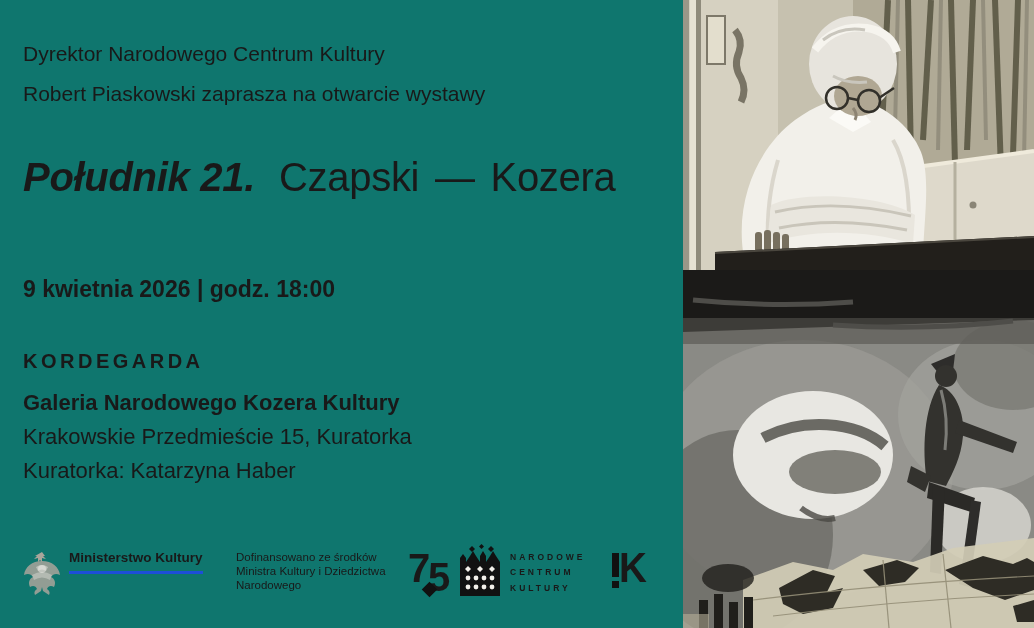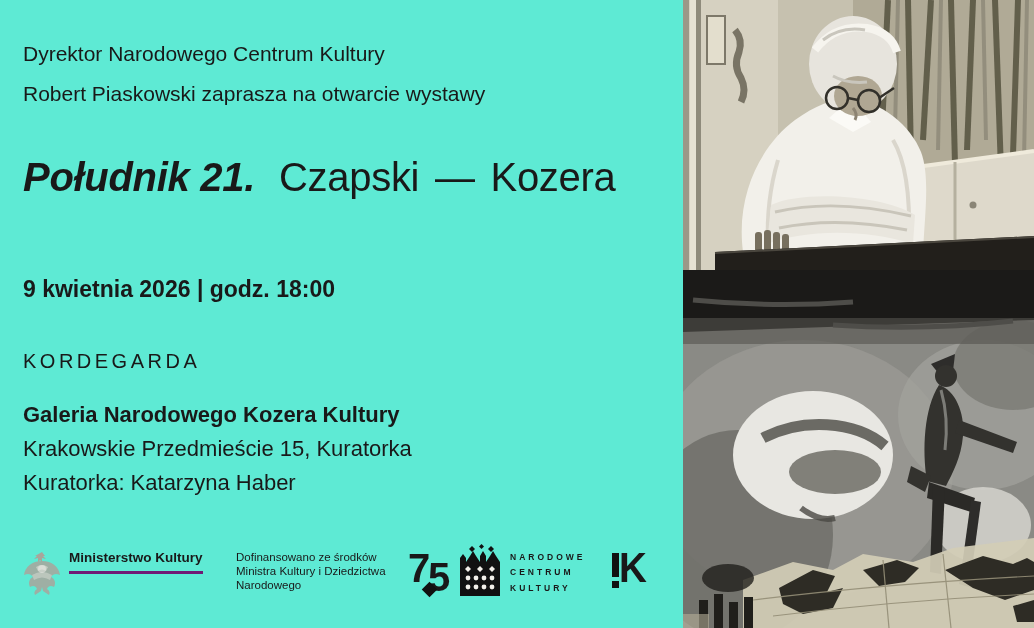--- a/index.html
+++ b/index.html
@@ -1,35 +1,35 @@
 <!DOCTYPE html>
 <html lang="pl"><head>
 <meta charset="utf-8">
 <style>
   html,body{margin:0;padding:0;background:#555;}
   .card{
     position:relative;width:1034px;height:628px;overflow:hidden;
-    background:#5eead4;color:#191919;
+    background:#0f766e;color:#191919;
     font-family:"Liberation Sans","DejaVu Sans",sans-serif;
   }
   .left{position:absolute;left:0;top:0;width:683px;height:628px;}
   .intro{position:absolute;left:23px;top:34px;font-size:21px;line-height:40px;font-weight:400;}
   .title{position:absolute;left:23px;top:150px;font-size:40px;line-height:54px;font-weight:500;letter-spacing:-0.3px;white-space:nowrap;}
   .title .t-it{font-style:italic;font-weight:bold;}
   .title .t-rest{margin-left:24px;word-spacing:5px;}
   .datetime{position:absolute;left:23px;top:276px;font-size:23px;font-weight:700;}
   .venue{position:absolute;left:23px;top:344px;font-size:22px;line-height:34px;}
-  .venue .v-name{font-size:20px;font-weight:400;letter-spacing:3.5px;margin-bottom:20px;}
+  .venue .v-name{font-size:20px;font-weight:700;letter-spacing:3.5px;margin-bottom:8px;}
   .venue .v-sub{font-weight:700;}
   .venue .v-line{font-weight:400;}
 
   
   .footer{position:absolute;left:0;top:540px;width:683px;height:70px;}
   .ministry{position:absolute;left:22px;top:9px;display:flex;align-items:flex-start;}
-  .ministry .m-text{margin-left:7px;font-size:13.5px;line-height:17px;font-weight:700;padding-bottom:5px;border-bottom:3px solid #701a75;}
+  .ministry .m-text{margin-left:7px;font-size:13.5px;line-height:17px;font-weight:700;padding-bottom:5px;border-bottom:3px solid #1d4ed8;}
   .funding{position:absolute;left:236px;top:10px;font-size:11.5px;line-height:14px;font-weight:400;}
   .seventyfive{position:absolute;left:408px;top:6px;width:52px;height:52px;}
   .seventyfive .d7{position:absolute;left:0;top:0;font-size:40px;font-weight:900;letter-spacing:-3px;}
   .seventyfive .d5{position:absolute;left:20px;top:9px;font-size:40px;font-weight:900;}
   .seventyfive .diamond{position:absolute;left:16px;top:38px;width:11px;height:11px;background:#111;transform:rotate(45deg);}
   .nck{position:absolute;left:460px;top:4px;display:flex;align-items:flex-end;}
   .nck .n-text{margin-left:10px;margin-top:5px;font-size:8.5px;font-weight:700;letter-spacing:3px;line-height:15.5px;white-space:nowrap;}
   .kmark{position:absolute;left:612px;top:8px;display:flex;align-items:flex-start;}
   .kmark .bang{display:flex;flex-direction:column;align-items:center;margin-top:5px;}
   .kmark .bang .bar{width:7px;height:24px;background:#111;}

